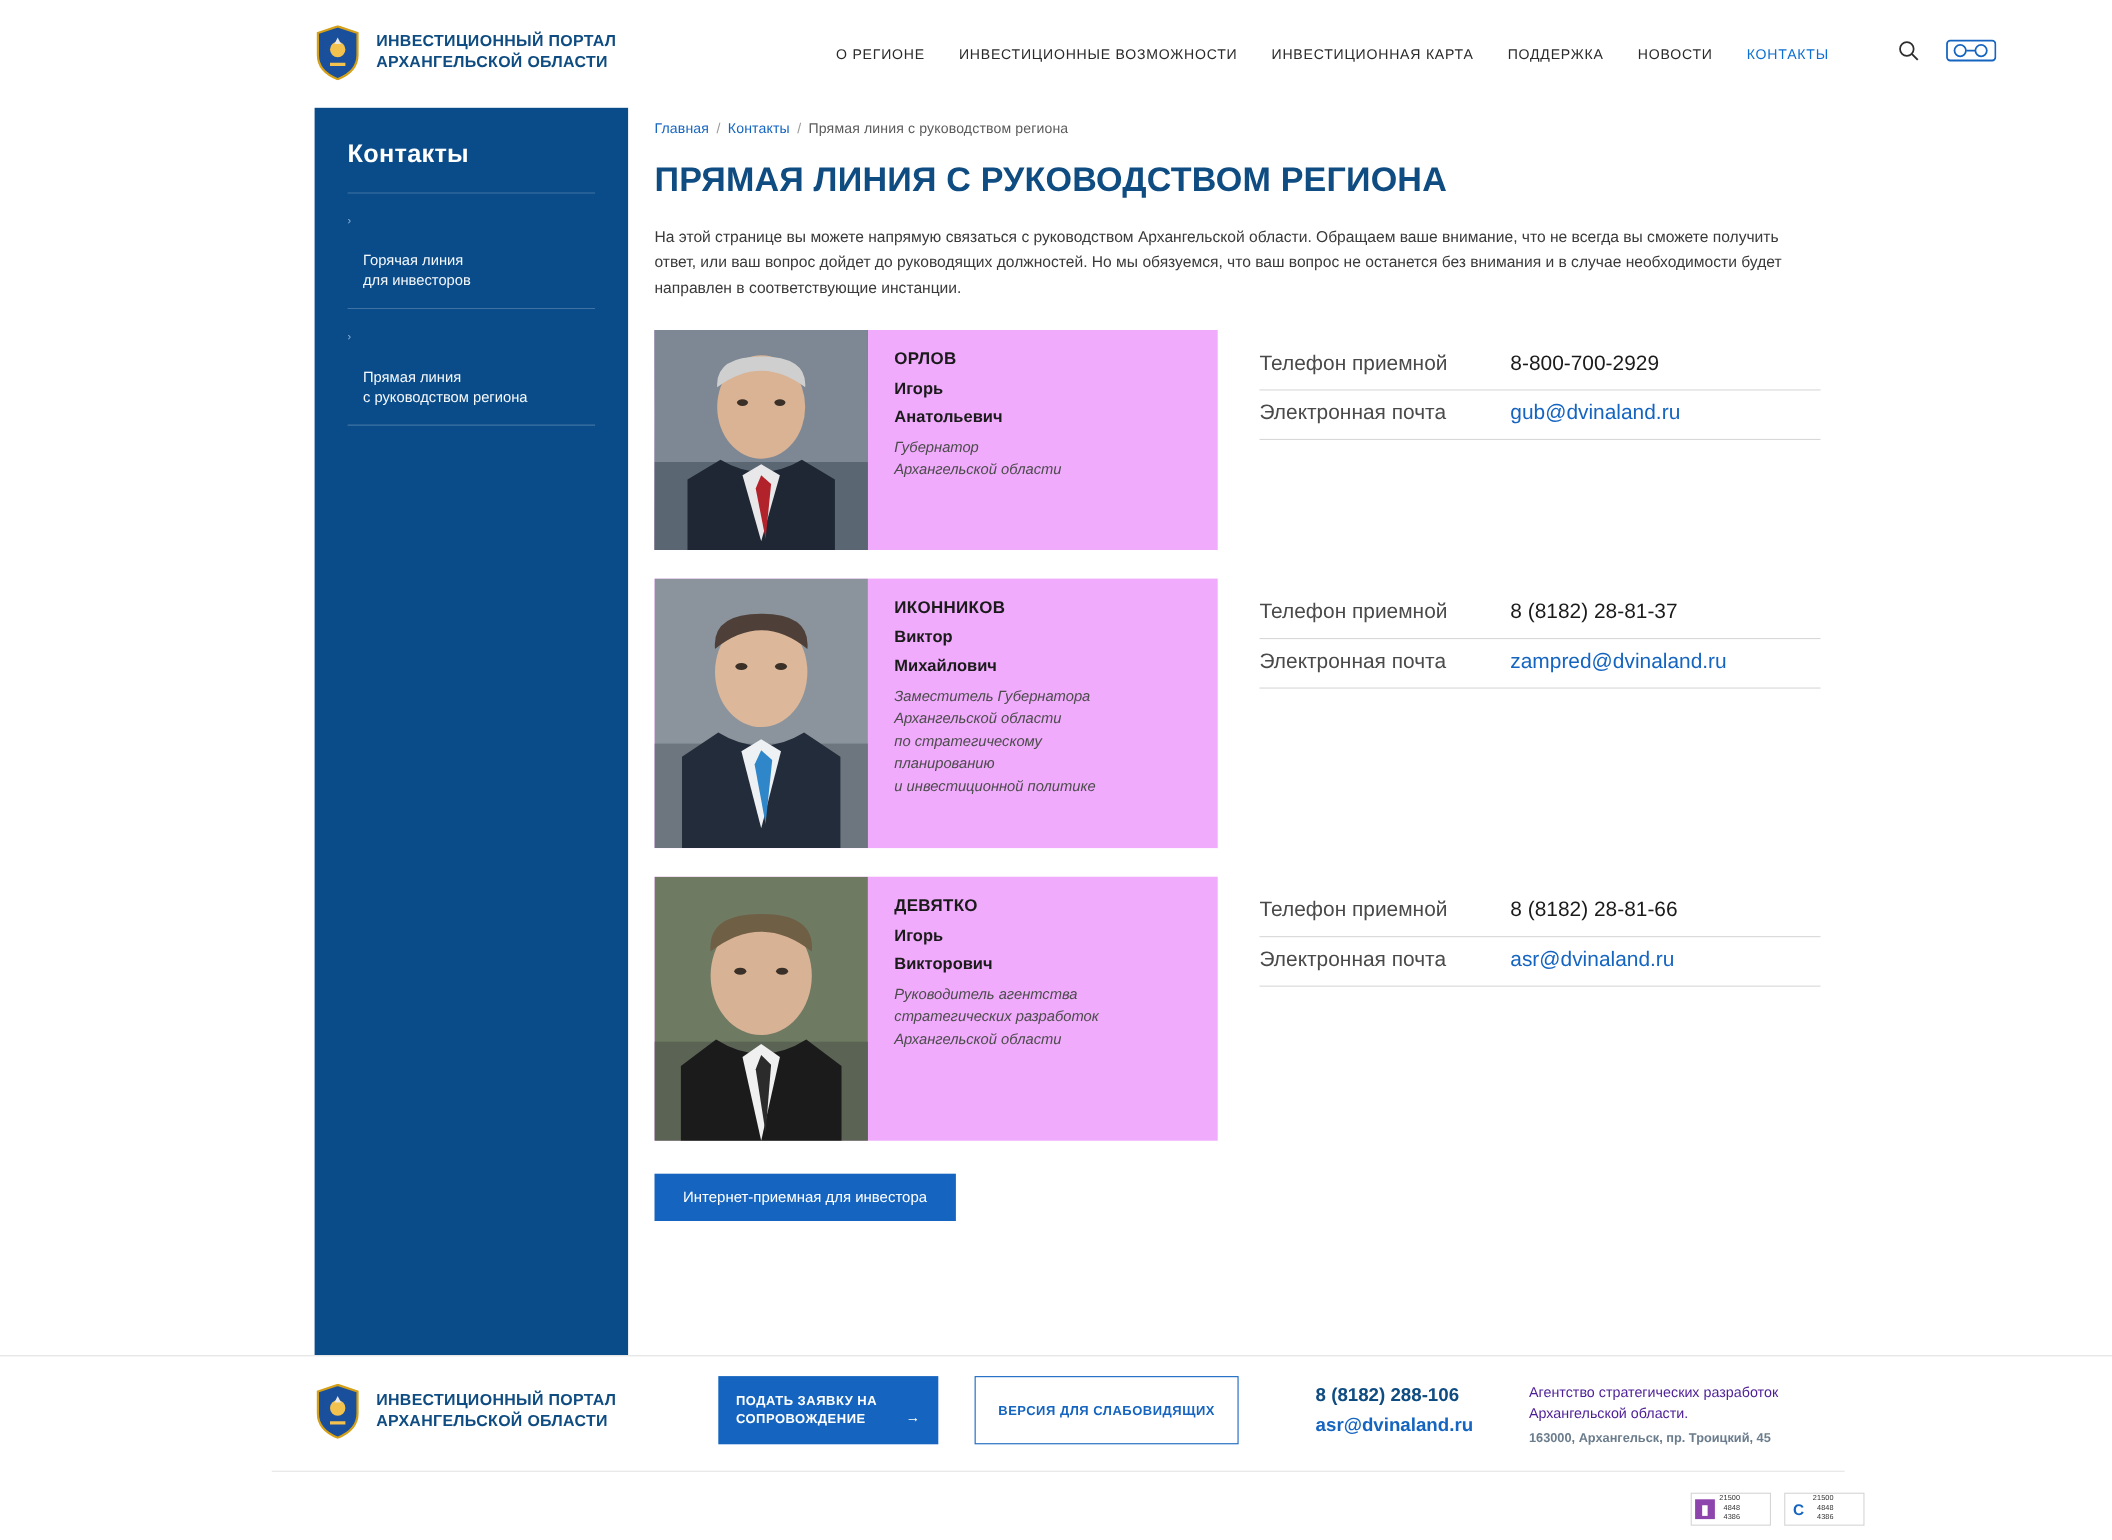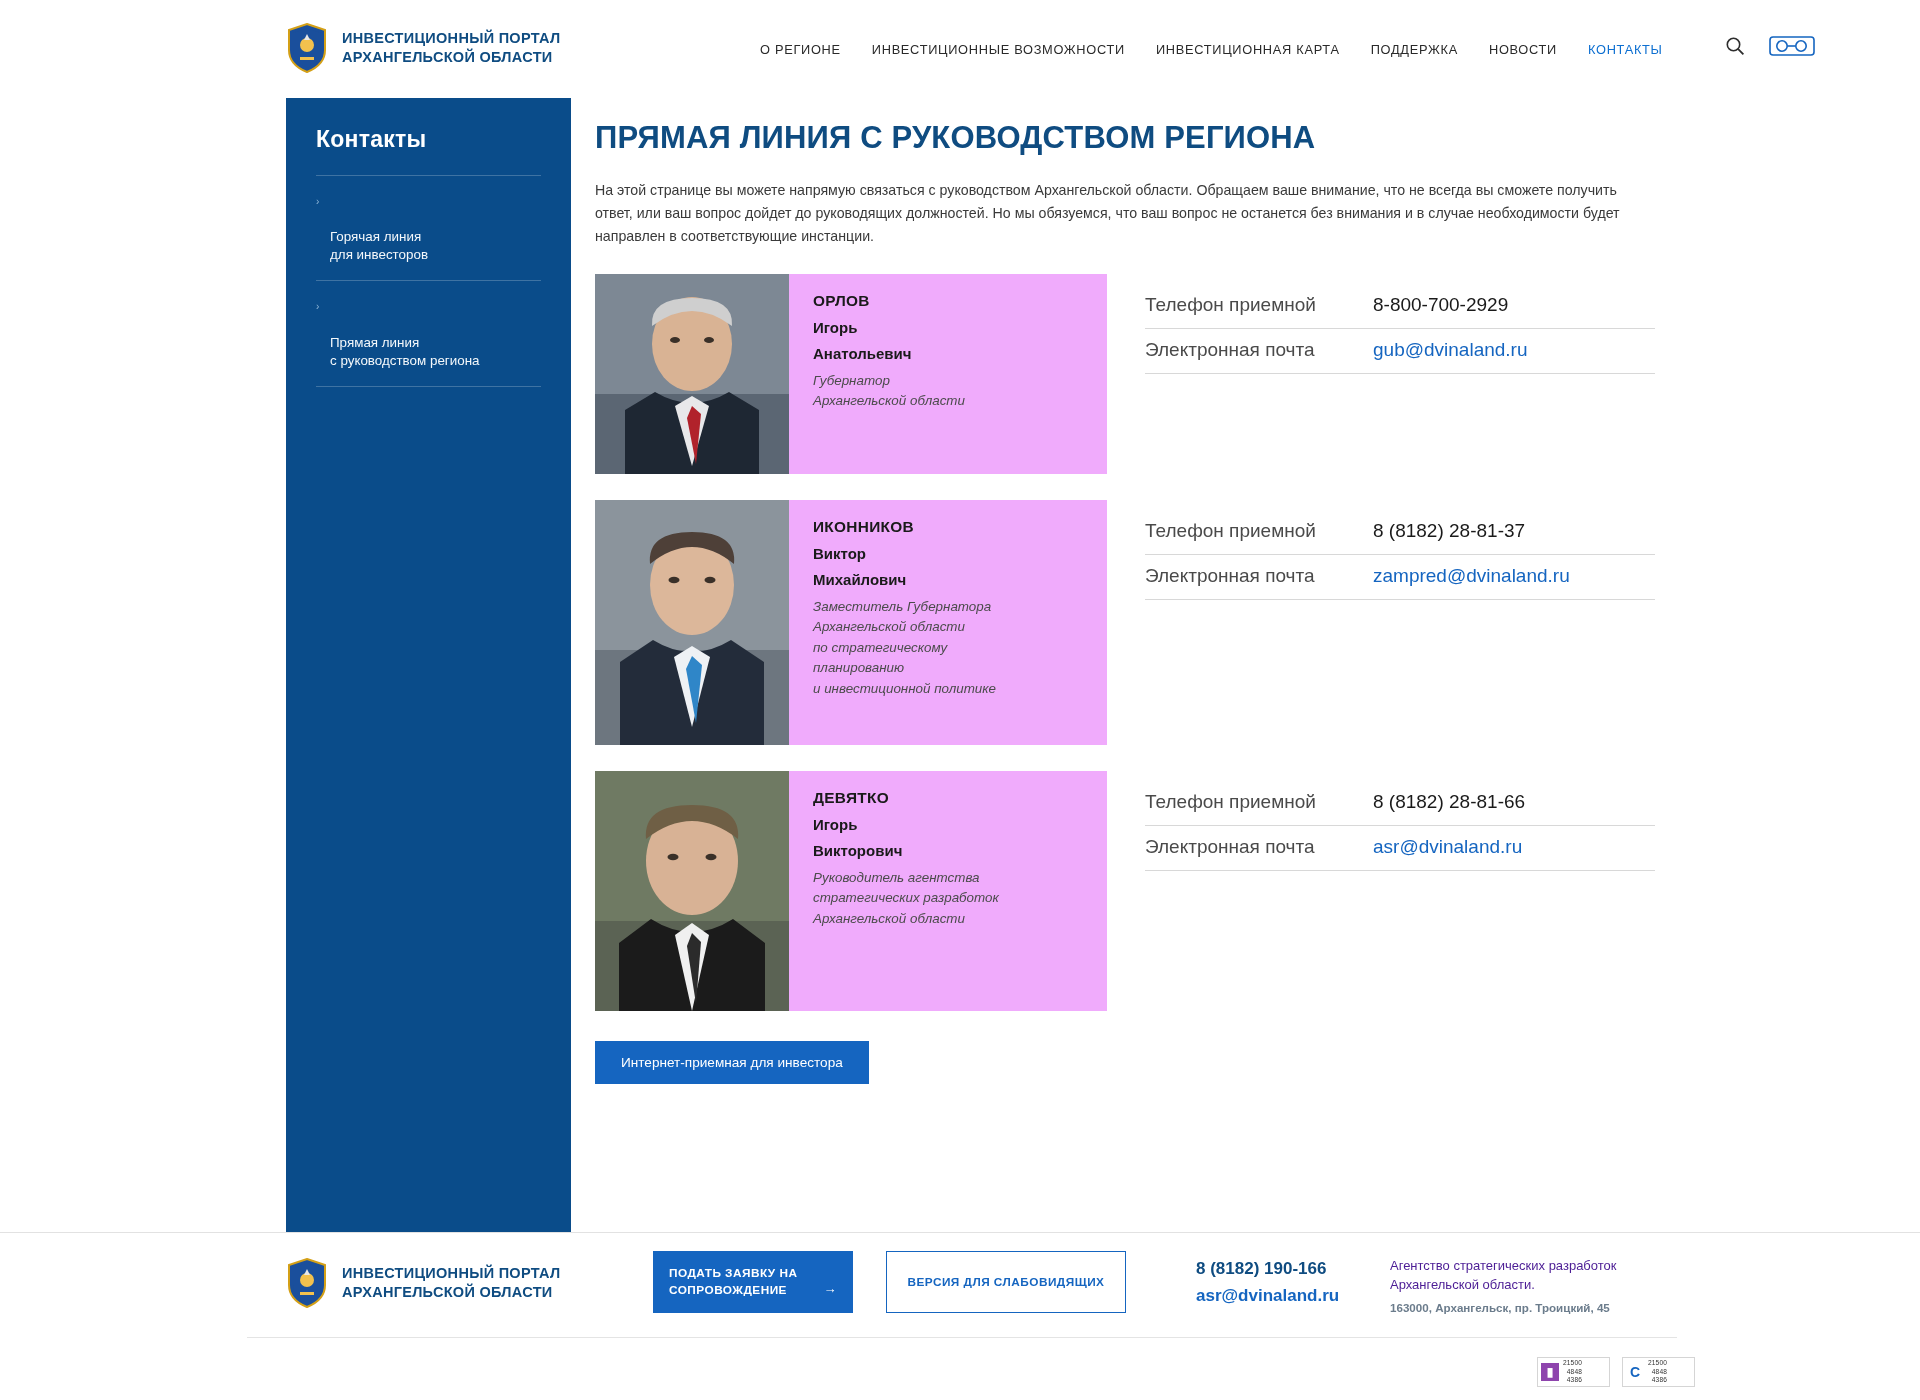--- a/index.html
+++ b/index.html
@@ -418,20 +418,27 @@
       <div class="side-item">
         <span class="arrow">›</span>
         <span>Прямая линия
 с руководством региона</span>
       </div>
     </div>
   </aside>
 
   <main class="content">
 
+    <div class="breadcrumb">
+      <a>Главная</a>
+      <span class="sep">/</span>
+      <a>Контакты</a>
+      <span class="sep">/</span>
+      <span>Прямая линия с руководством региона</span>
+    </div>
 
     <h1 class="page-title">ПРЯМАЯ ЛИНИЯ С РУКОВОДСТВОМ РЕГИОНА</h1>
 
     <p class="intro">На этой странице вы можете напрямую связаться с руководством Архангельской области. Обращаем ваше внимание, что не всегда вы сможете получить ответ, или ваш вопрос дойдет до руководящих должностей. Но мы обязуемся, что ваш вопрос не останется без внимания и в случае необходимости будет направлен в соответствующие инстанции.</p>
 
     
     <section class="person">
       <div class="card">
         <div class="photo" style="background:linear-gradient(180deg,#5f6f80 0%,#6d7d8c 22%,#8d96a0 38%,#7a848f 60%,#49515b 100%);">
           <svg width="194" height="200" viewBox="0 0 194 200" xmlns="http://www.w3.org/2000/svg" style="display:block">
@@ -559,21 +566,21 @@
         </span>
         <span class="logo-text"><span>ИНВЕСТИЦИОННЫЙ ПОРТАЛ</span><br><span>АРХАНГЕЛЬСКОЙ ОБЛАСТИ</span></span>
       </div>
 
       <button class="btn-apply"><span>ПОДАТЬ ЗАЯВКУ НА
 СОПРОВОЖДЕНИЕ</span><span class="arr">→</span></button>
 
       <button class="btn-vision">ВЕРСИЯ ДЛЯ СЛАБОВИДЯЩИХ</button>
 
       <div class="footer-contacts">
-        <div>8 (8182) 190-166</div>
+        <div>8 (8182) 288-106</div>
         <a>asr@dvinaland.ru</a>
       </div>
 
       <div class="footer-agency">Агентство стратегических разработок
 Архангельской области.</div>
       <div class="footer-address">163000, Архангельск, пр. Троицкий, 45</div>
     </div>
   </footer>
 
   <div class="footer-rule"></div>

